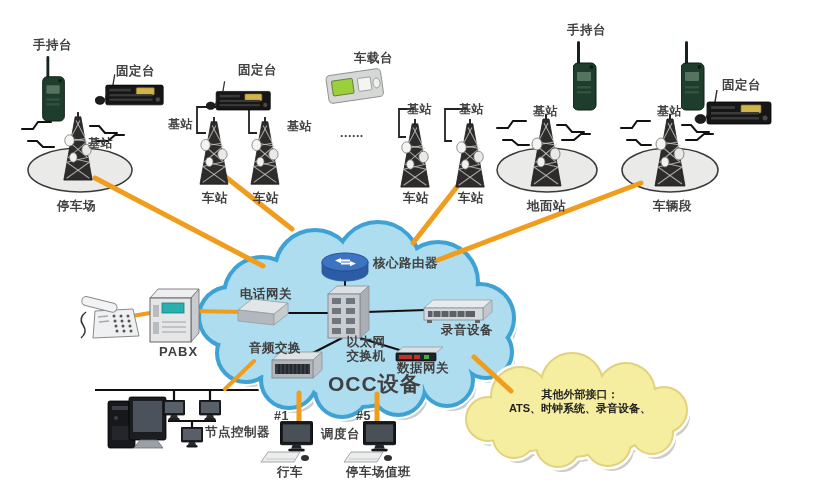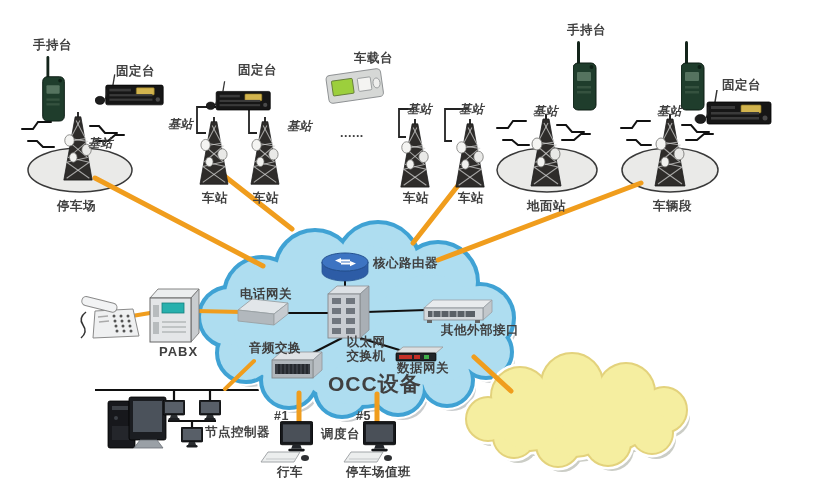--- a/index.html
+++ b/index.html
@@ -1,21 +1,21 @@
 <!DOCTYPE html>
 <html><head>
 <meta charset="utf-8">
 <style>
   html,body{margin:0;padding:0;background:#fff;}
   .stage{position:relative;width:814px;height:500px;background:#ffffff;overflow:hidden;
          font-family:"Liberation Sans","DejaVu Sans",sans-serif;}
   .stage svg.layer{position:absolute;left:0;top:0;z-index:1;}
   .lbl{position:absolute;z-index:3;font-size:12.5px;font-weight:700;color:#404040;
        white-space:nowrap;letter-spacing:0.5px;}
-  .lbl-sm{font-size:12px;font-style:italic;}
+  .lbl-sm{font-size:12px;}
   .lbl-occ{font-size:21px;letter-spacing:1px;}
   .lbl-pabx{font-size:13px;letter-spacing:1px;font-weight:700;}
   .ext-text{position:absolute;z-index:3;left:455px;top:388px;width:250px;text-align:center;
             font-size:11px;font-weight:700;color:#222;line-height:13.5px;white-space:nowrap;}
   .eth-lbl{text-align:center;width:44px;margin-left:14px;}
 </style>
 </head>
 <body>
 
 <div class="stage">
@@ -344,28 +344,30 @@
 <div class="lbl lbl-sm" style="left:657px;top:103px">基站</div>
 <div class="lbl" style="left:722px;top:77px">固定台</div>
 <div class="lbl" style="left:527px;top:198px">地面站</div>
 <div class="lbl" style="left:653px;top:198px">车辆段</div>
 
 <div class="lbl" style="left:240px;top:286px">电话网关</div>
 <div class="lbl" style="left:373px;top:255px">核心路由器</div>
 <div class="lbl" style="left:249px;top:340px">音频交换</div>
 <div class="lbl eth-lbl" style="left:330px;top:334px">以太网</div>
 <div class="lbl eth-lbl" style="left:330px;top:348px">交换机</div>
-<div class="lbl" style="left:441px;top:322px">其他外部接口</div>
+<div class="lbl" style="left:441px;top:322px">录音设备</div>
 <div class="lbl" style="left:397px;top:360px">数据网关</div>
 <div class="lbl lbl-occ" style="left:328px;top:370px">OCC设备</div>
 
 <div class="lbl lbl-pabx" style="left:159px;top:344px">PABX</div>
 <div class="lbl" style="left:205px;top:424px">节点控制器</div>
 <div class="lbl" style="left:274px;top:409px">#1</div>
 <div class="lbl" style="left:356px;top:409px">#5</div>
 <div class="lbl" style="left:321px;top:426px">调度台</div>
 <div class="lbl" style="left:277px;top:464px">行车</div>
 <div class="lbl" style="left:346px;top:464px">停车场值班</div>
 
 <div class="ext-text">
+  <div>其他外部接口：</div>
+  <div>ATS、时钟系统、录音设备、</div>
 </div>
 
 </div>
 
 </body></html>

